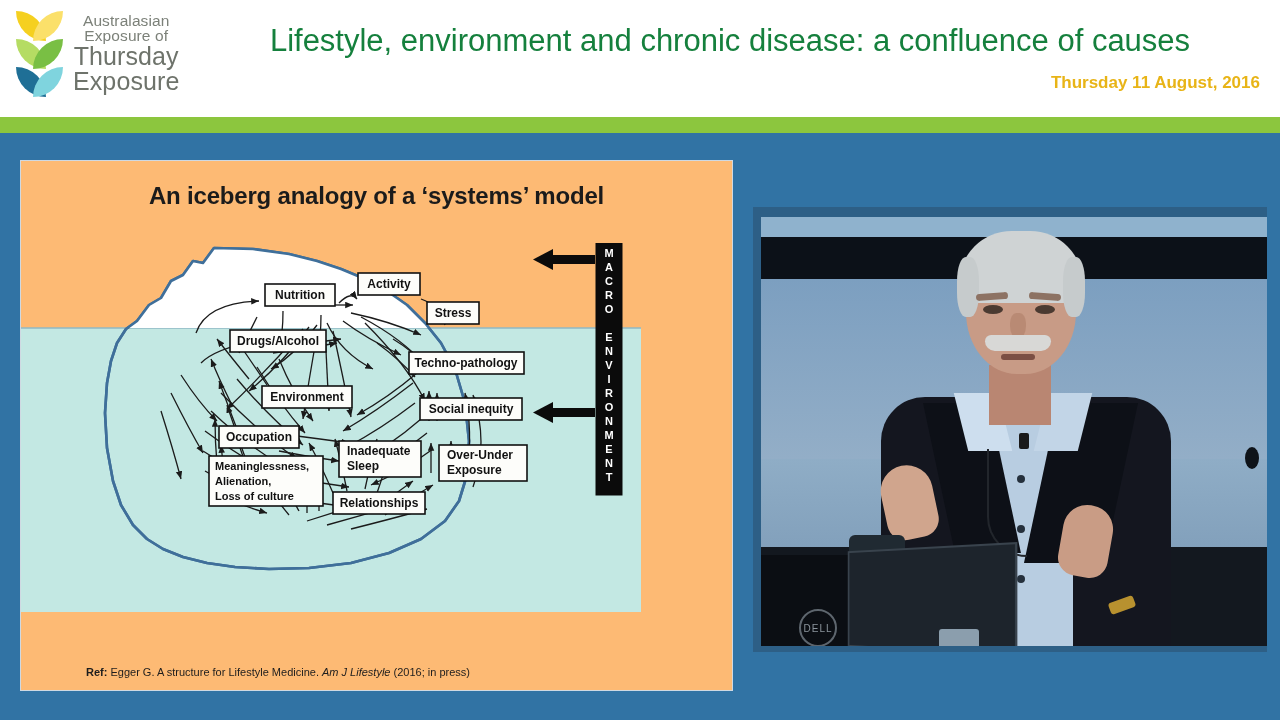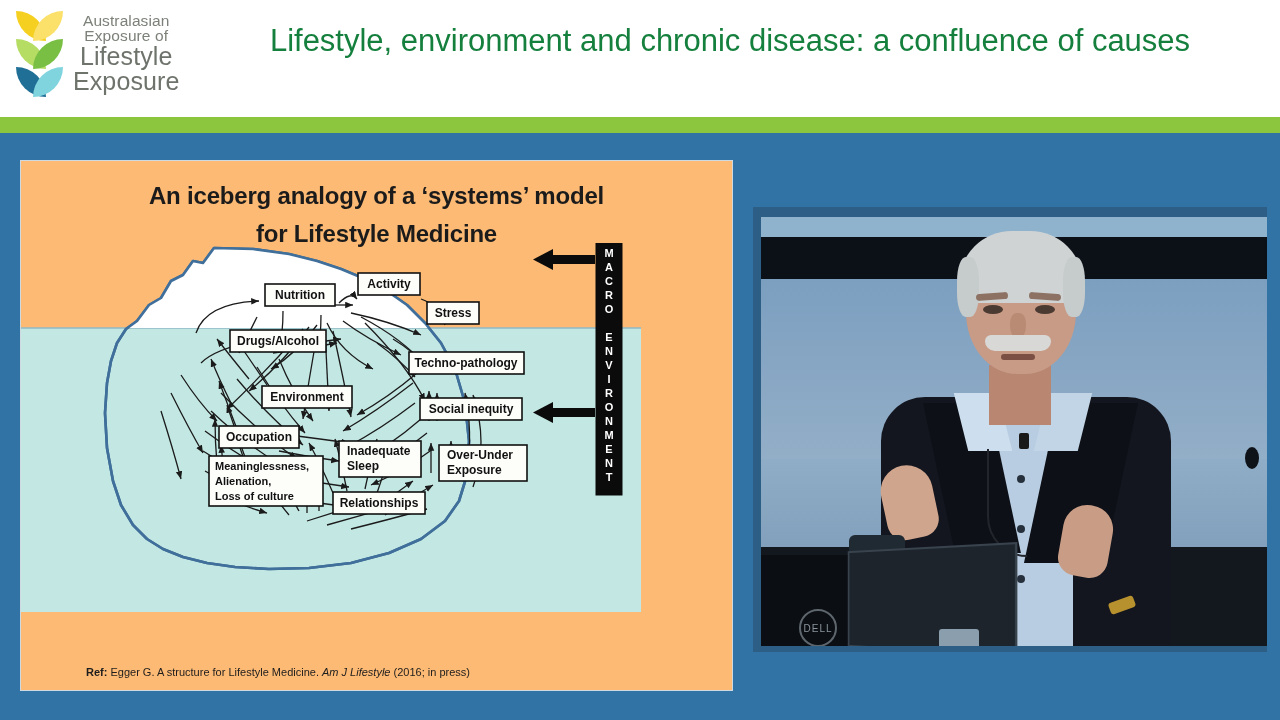--- a/index.html
+++ b/index.html
@@ -220,35 +220,35 @@
 
         <div class="leaf l" style="left:0px;  top:30px; background:#b5dc63;"></div>
         <div class="leaf r" style="left:17px; top:30px; background:#79bf44;"></div>
 
         <div class="leaf l" style="left:0px;  top:58px; background:#1f6f96;"></div>
         <div class="leaf r" style="left:17px; top:58px; background:#7fd4de;"></div>
       </div>
       <div class="logo-text">
         <span class="small">Australasian</span>
         <span class="small">Exposure of</span>
-        <span class="big">Lifestyle</span>
+        <span class="big">Thursday</span>
         <span class="big">Exposure</span>
       </div>
     </div>
 
     <div class="header-title">Lifestyle, environment and chronic disease: a confluence of causes</div>
+    <div class="header-date">Thursday 11 August, 2016</div>
   </div>
 
   <div class="green-band"></div>
   <div class="blue-body"></div>
 
   <div class="slide">
     <div class="slide-title">
       <div>An iceberg analogy of a ‘systems’ model</div>
-      <div>for Lifestyle Medicine</div>
     </div>
 
     <svg class="fig" viewBox="0 0 713 420">
       <defs>
         <marker id="ah" markerWidth="7" markerHeight="7" refX="6" refY="2.5" orient="auto" markerUnits="strokeWidth">
           <path d="M0,0 L6,2.5 L0,5 z" fill="#1b1b1b"></path>
         </marker>
         <clipPath id="waterclip">
             <rect x="0" y="85" width="620" height="300"></rect>
           </clipPath>

